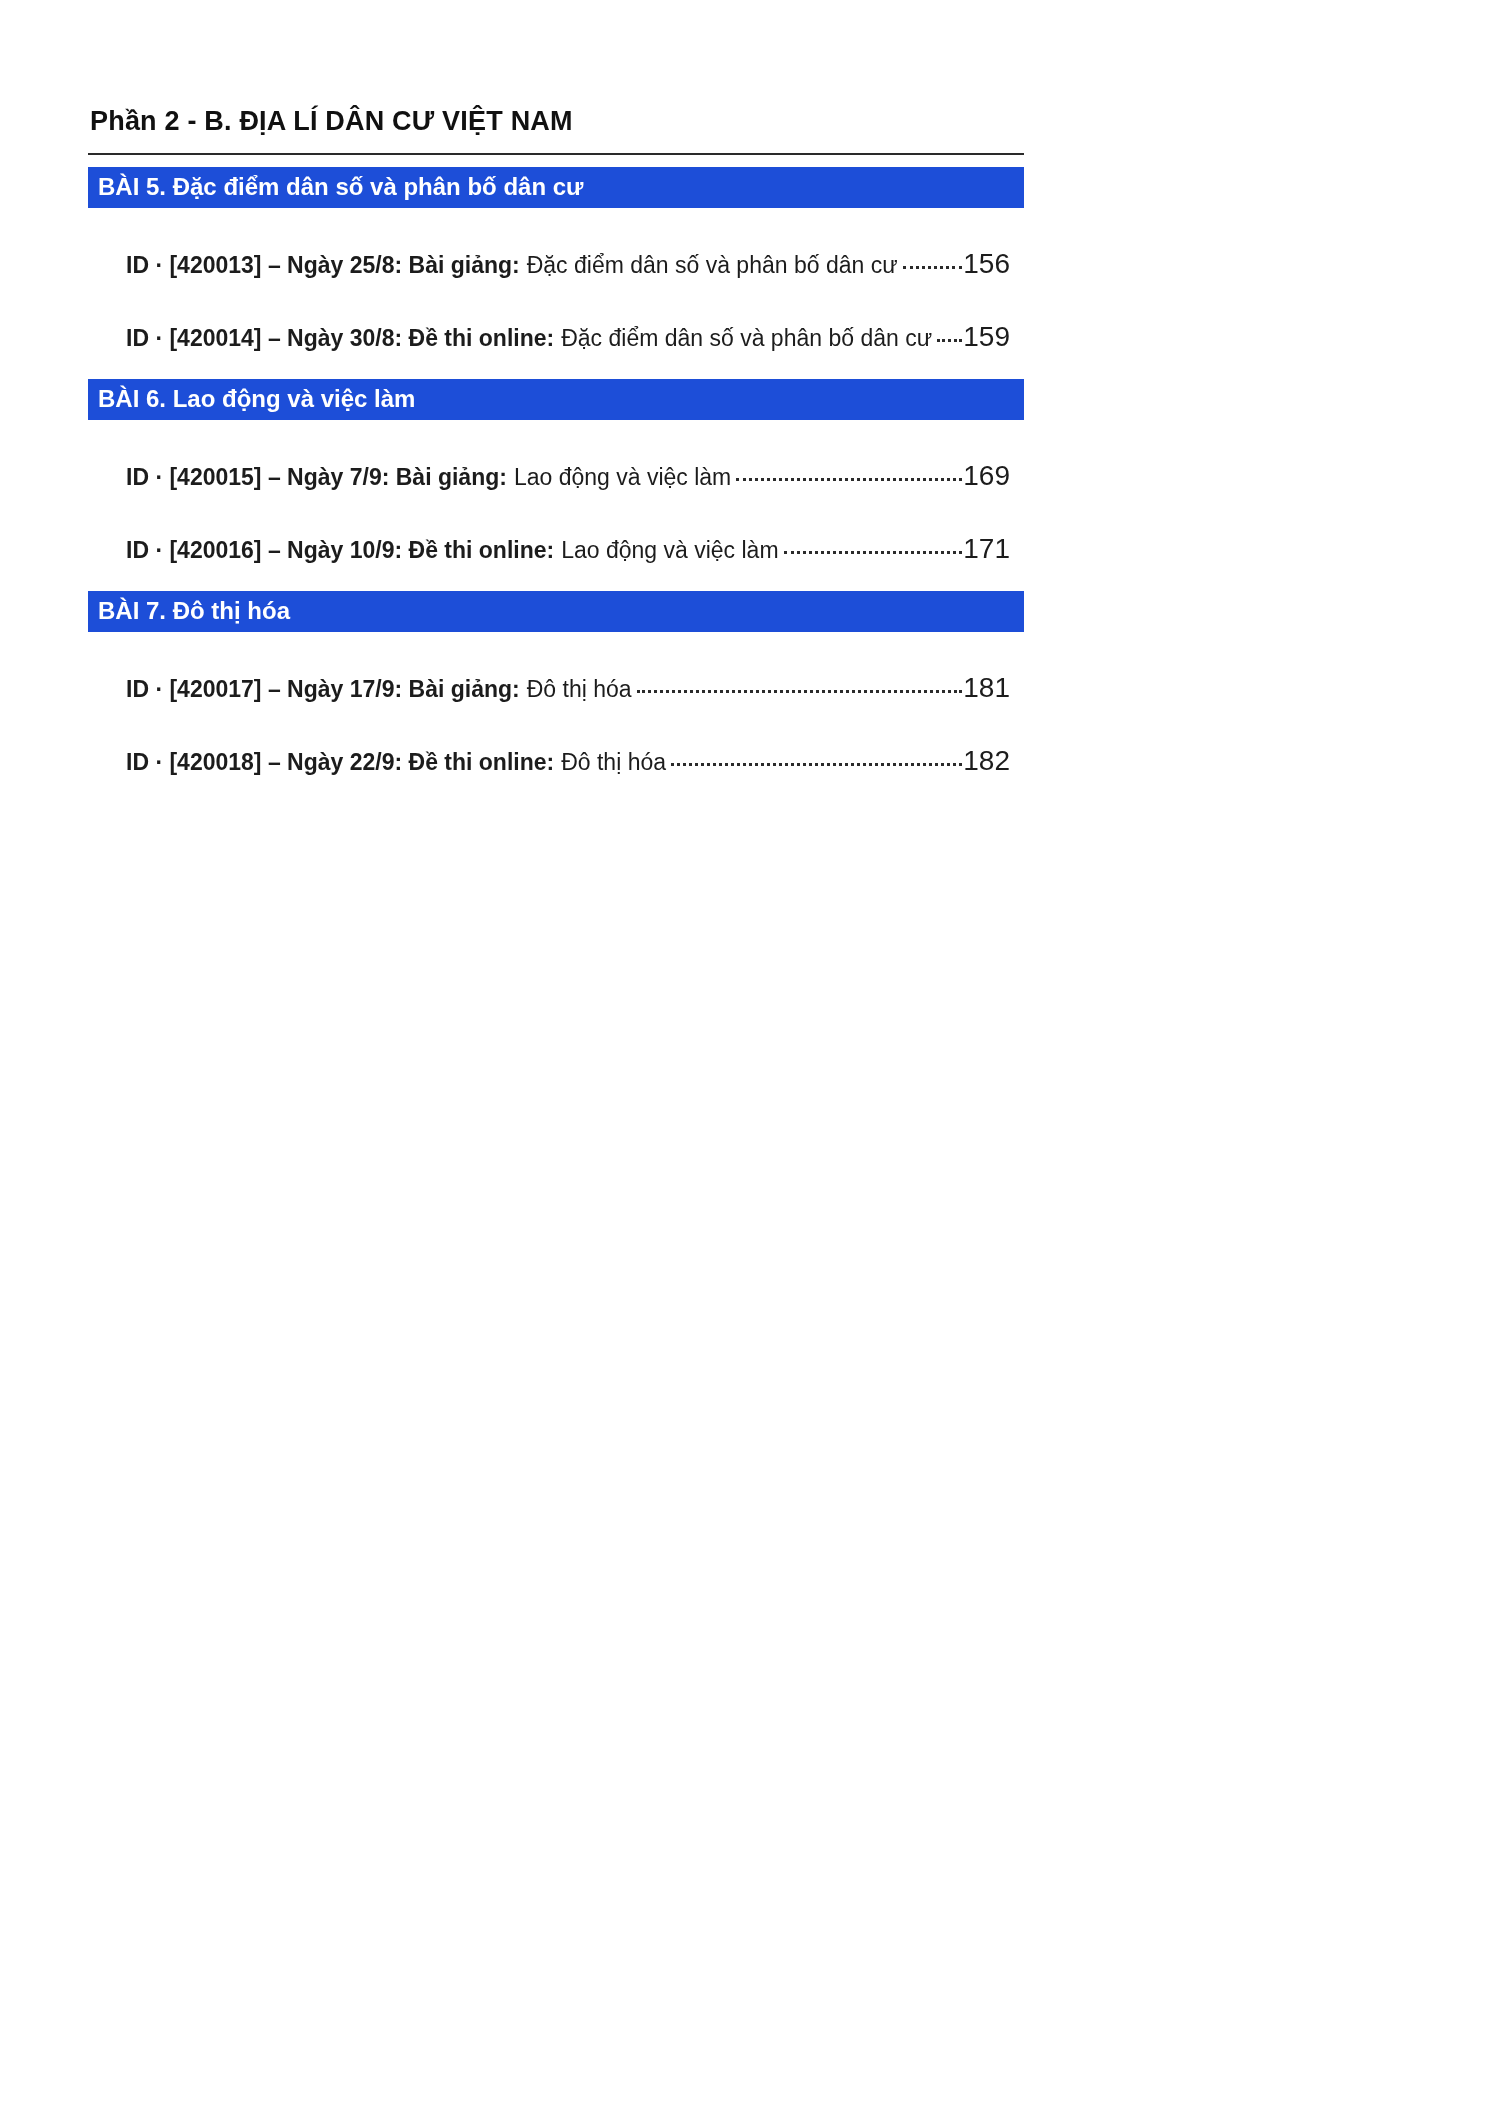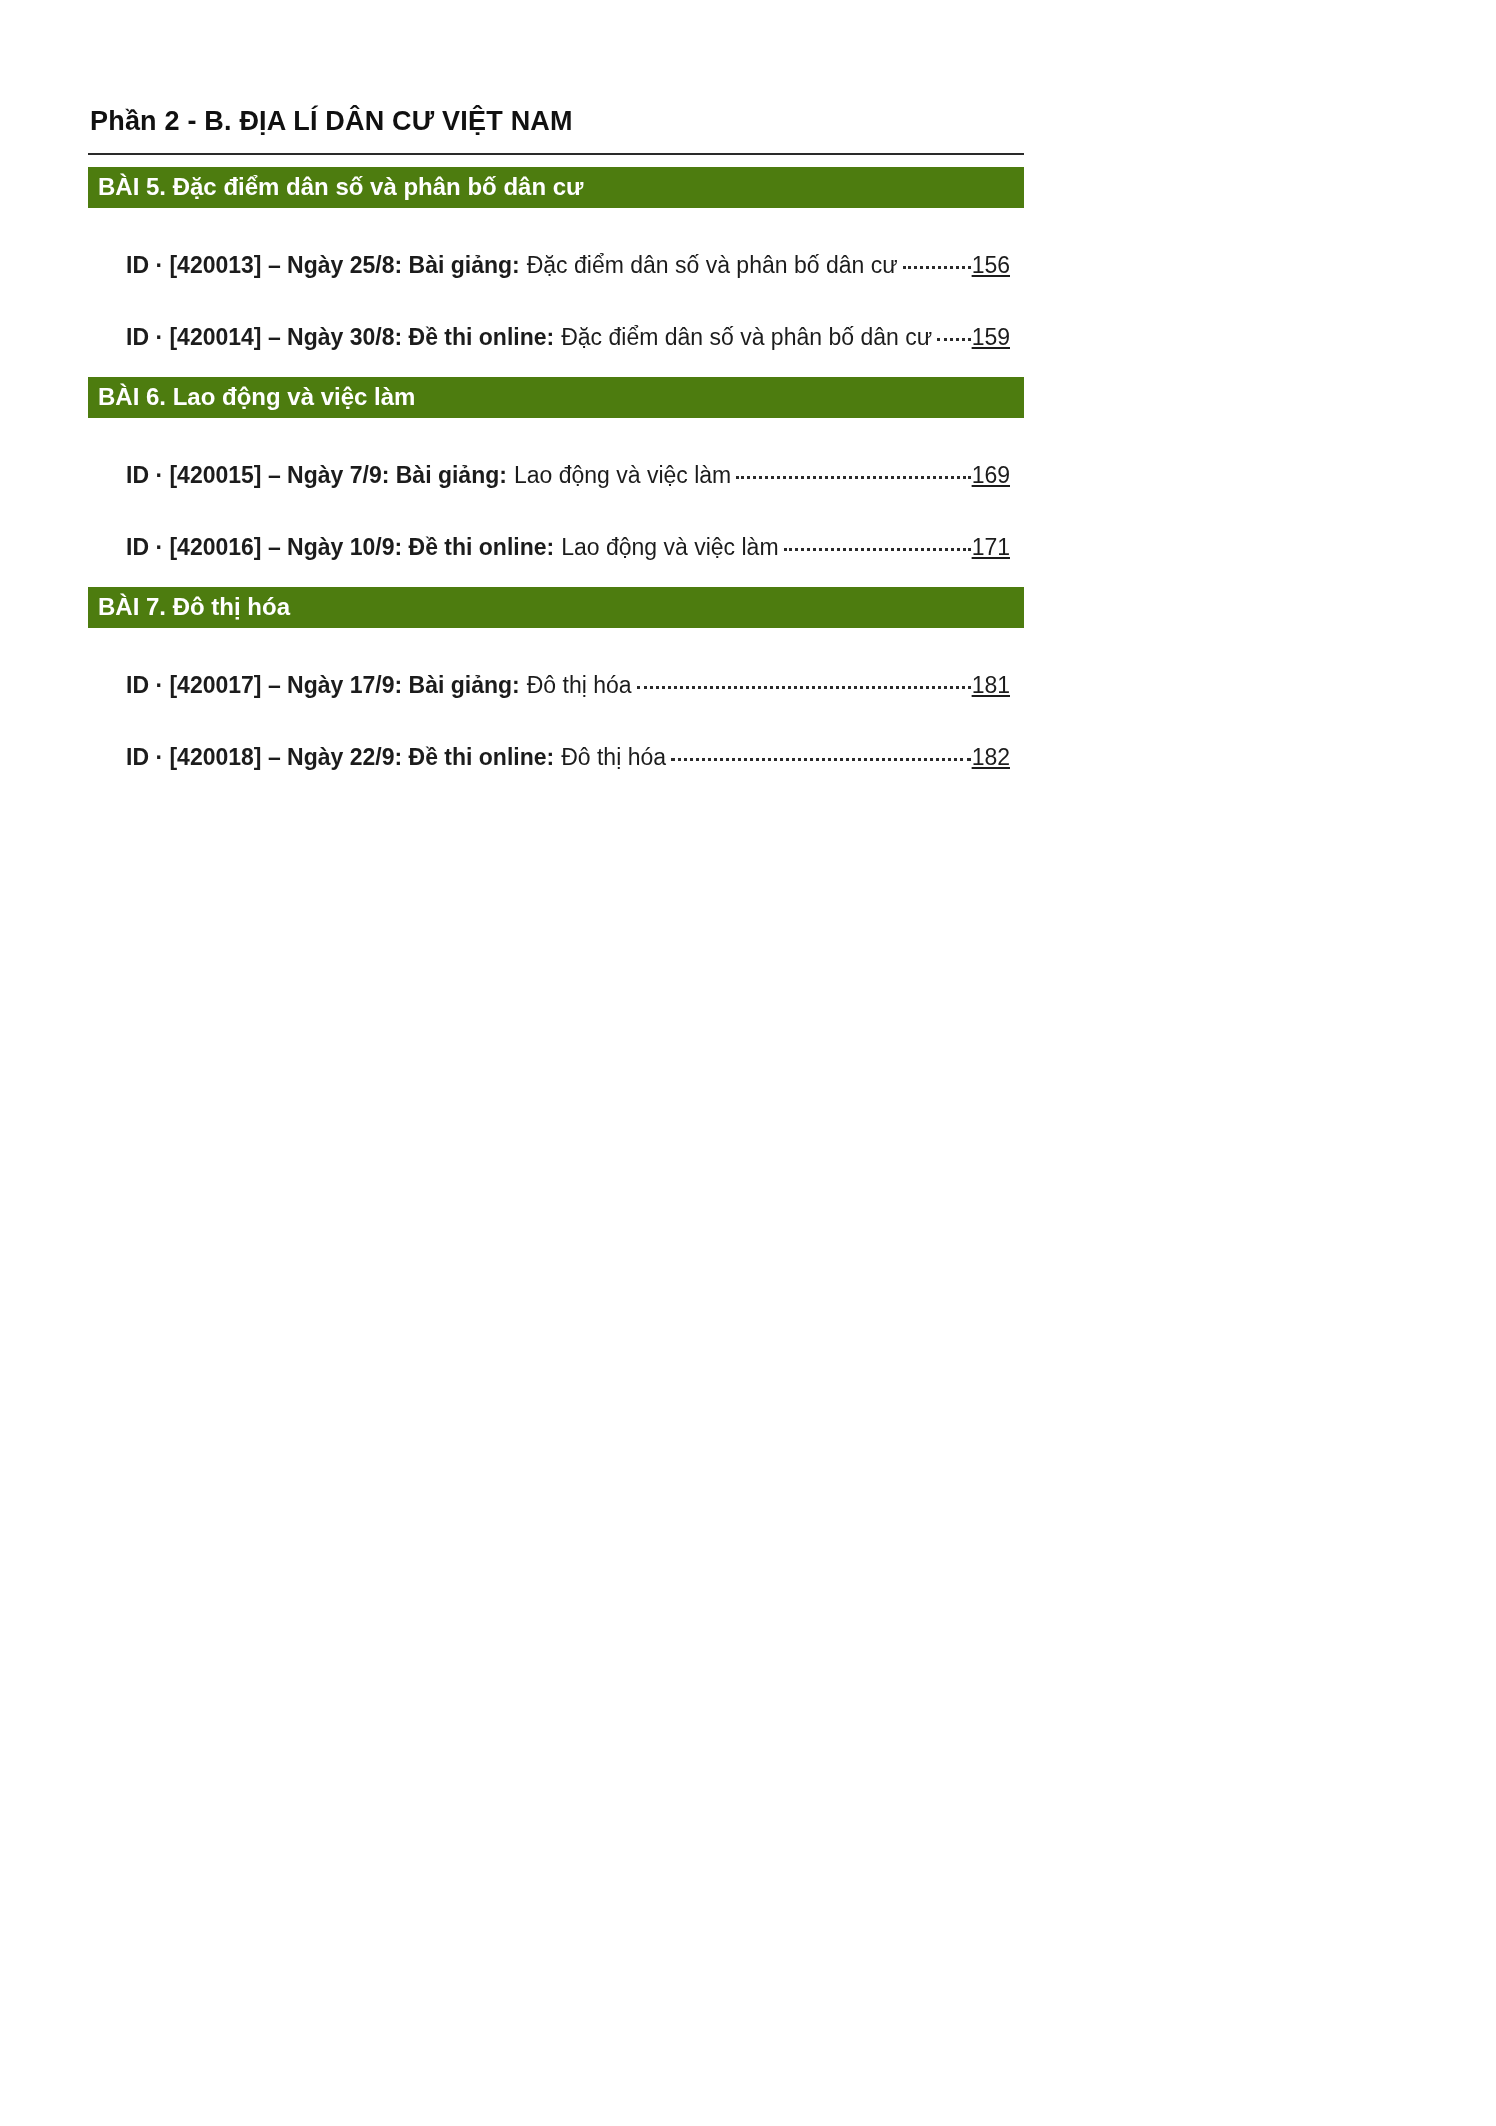--- a/index.html
+++ b/index.html
@@ -26,21 +26,21 @@
     letter-spacing: 0.2px;
     color: #111111;
   }
   .title-rule {
     height: 0;
     border-top: 2px solid #2a2a2a;
     margin-bottom: 8px;
   }
   .section { margin: 0; }
   .section-header {
-    background: #4d7c0f;
+    background: #1d4ed8;
     color: #ffffff;
     font-weight: bold;
     font-size: 24px;
     line-height: 1;
     padding: 8px 14px 9px 10px;
     margin-top: 12px;
   }
   .toc-entry {
     display: flex;
     align-items: baseline;
@@ -51,21 +51,21 @@
   }
   .entry-bold { font-weight: bold; margin-top: 18px; }
   .entry-title { margin-left: 7px; }
   .leader {
     flex: 1;
     min-width: 20px;
     border-bottom: 3px dotted #2b2b2b;
     margin: 0 1px 0 5px;
     transform: translateY(-4px);
   }
-  .page-num { font-size: 23px; text-decoration: underline; }
+  .page-num { font-size: 28px; }
 </style>
 </head>
 <body>
 
 <div class="page">
 
   <h1 class="doc-title">Phần 2 - B. ĐỊA LÍ DÂN CƯ VIỆT NAM</h1>
   <div class="title-rule"></div>
 
   <section class="section">

